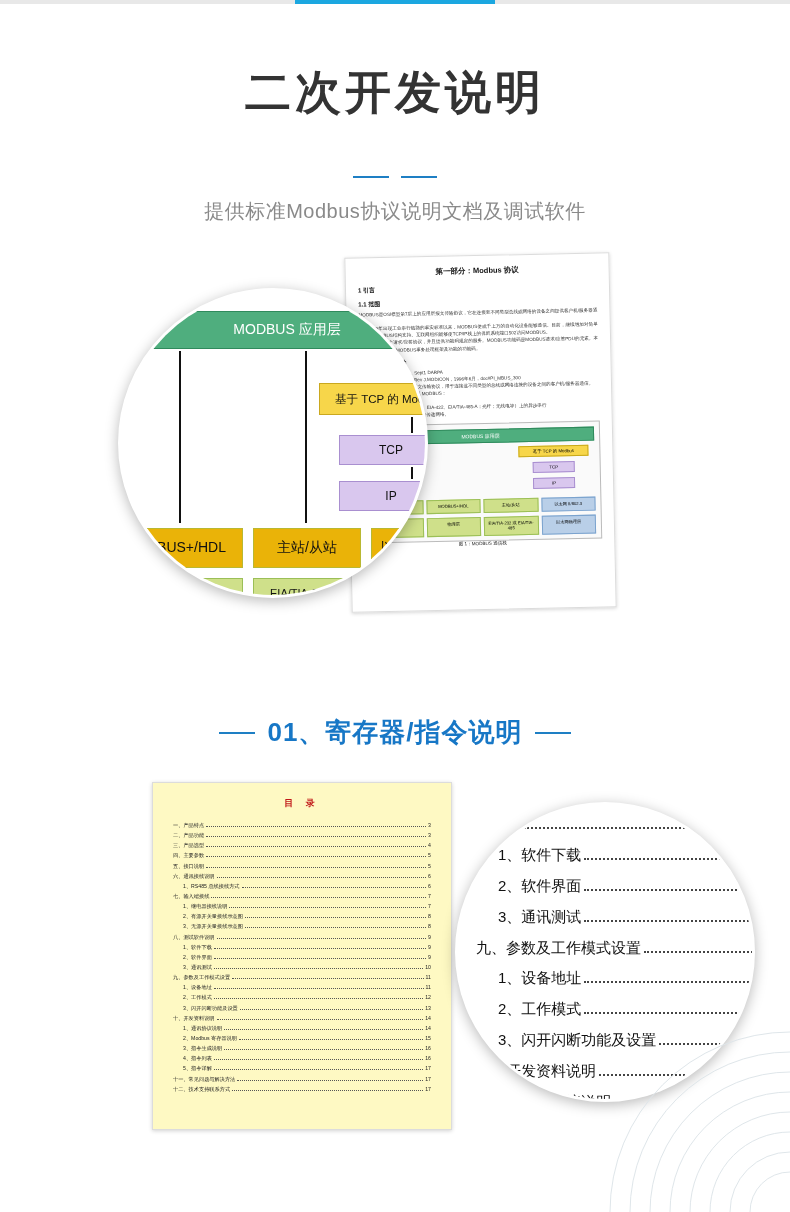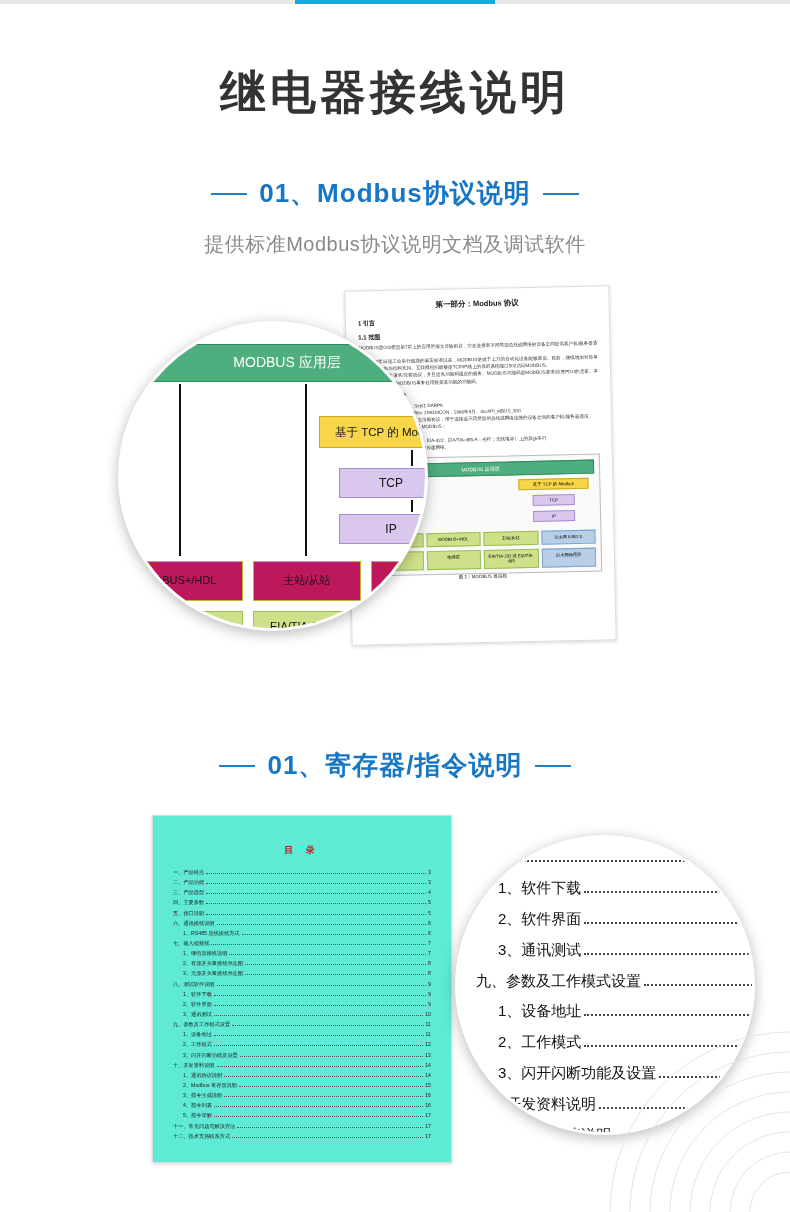--- a/index.html
+++ b/index.html
@@ -111,39 +111,39 @@
   }
   .purple-tcp {
     left: 258px; top: 172px; width: 104px; height: 30px;
     background: #d9c7ee; border-color: #a98fd0; font-size: 12px;
   }
   .purple-ip {
     left: 258px; top: 218px; width: 104px; height: 30px;
     background: #d9c7ee; border-color: #a98fd0; font-size: 12px;
   }
   .row-a {
-    top: 265px; height: 40px; background: #be185d; border-color: #b9b832; font-size: 11px;
+    top: 265px; height: 40px; background: #eab308; border-color: #b9b832; font-size: 14px;
   }
   .row-b {
     top: 315px; height: 46px; background: #cfe08a; border-color: #9bbf57; font-size: 11px;
   }
   .c1 { left: 38px; width: 124px; }
   .c2 { left: 172px; width: 108px; }
   .c3 { left: 290px; width: 112px; }
   .vline {
     position: absolute; background: #111; width: 1.5px;
   }
 
   
   .fig2 { position: relative; width: 790px; height: 400px; margin-top: 22px; }
   .doc-page-2 {
     position: absolute; left: 152px; top: 10px; width: 300px; height: 348px;
-    background: #5eead4; border: 1px solid #dcdcdc;
+    background: #fef9c3; border: 1px solid #dcdcdc;
     box-shadow: 0 1px 4px rgba(0,0,0,.18);
-    padding: 28px 20px;
+    padding: 14px 20px;
     overflow: hidden;
   }
   .doc-page-2 .toc-title {
     text-align: center; font-size: 9px; font-weight: bold; color: #c01818;
     letter-spacing: 5px; margin-bottom: 10px;
   }
   .toc-line {
     font-size: 5.2px; color: #222; line-height: 1.95;
     display: flex; align-items: baseline; white-space: nowrap;
   }
@@ -174,26 +174,25 @@
     overflow: hidden; pointer-events: none;
   }
 </style>
 </head>
 <body>
 
 <div class="top-bar">
   <div class="accent"></div>
 </div>
 
-<div class="page-title">继电器接线说明</div>
+<div class="page-title">二次开发说明</div>
 
 <div class="section-head">
   <div class="line-wrap">
     <span class="dash"></span>
-    <span class="title">01、Modbus协议说明</span>
     <span class="dash"></span>
   </div>
   <div class="sub">提供标准Modbus协议说明文档及调试软件</div>
 </div>
 
 <div class="fig1">
 
   <div class="doc-page-1">
     <div class="dt">第一部分：Modbus 协议</div>
     <div class="h">1  引言</div>

